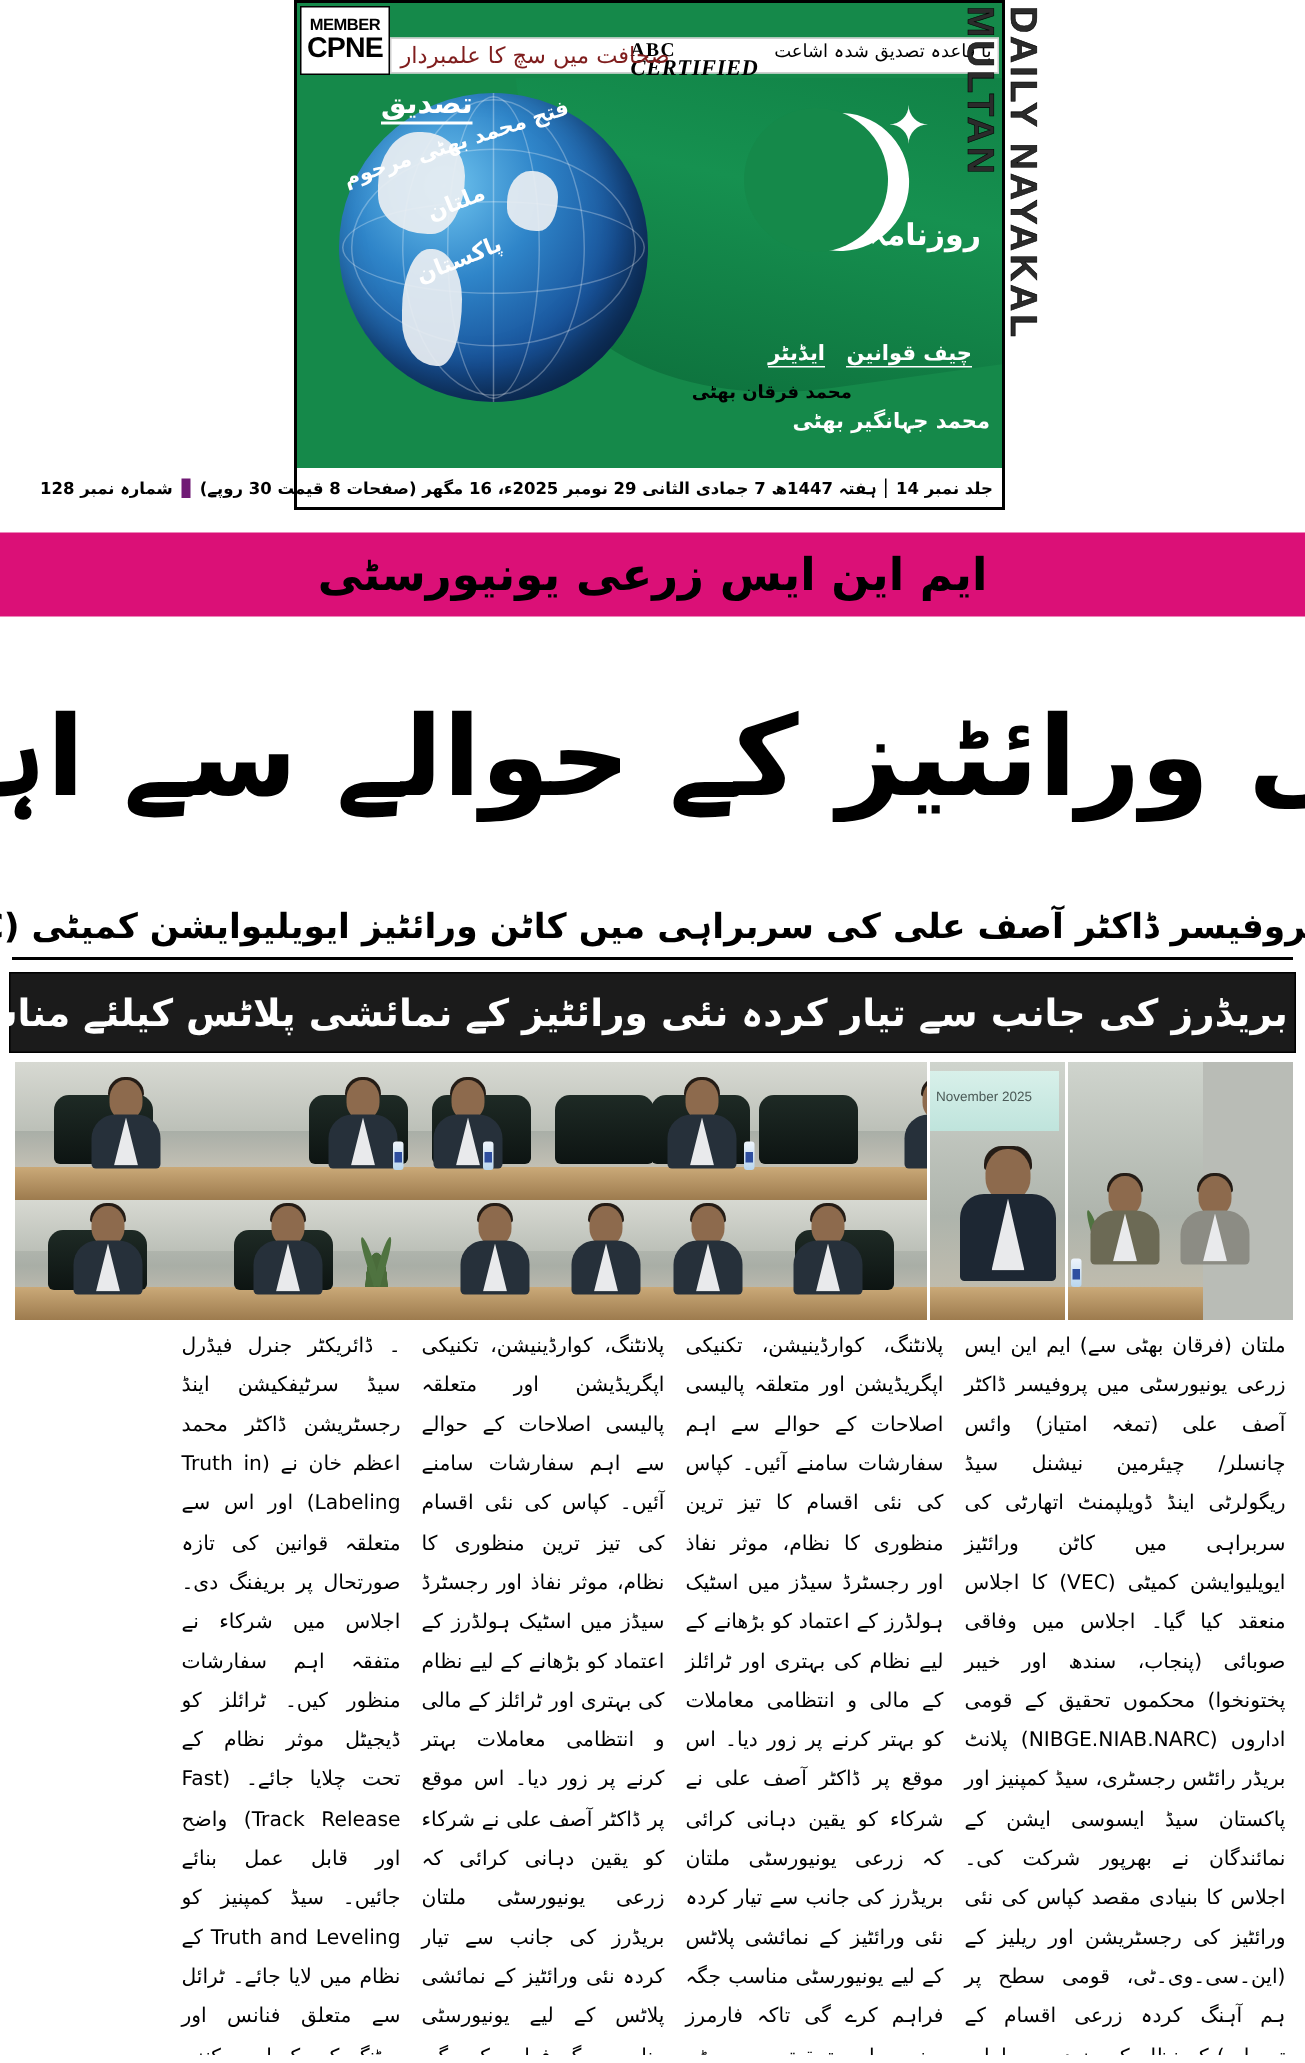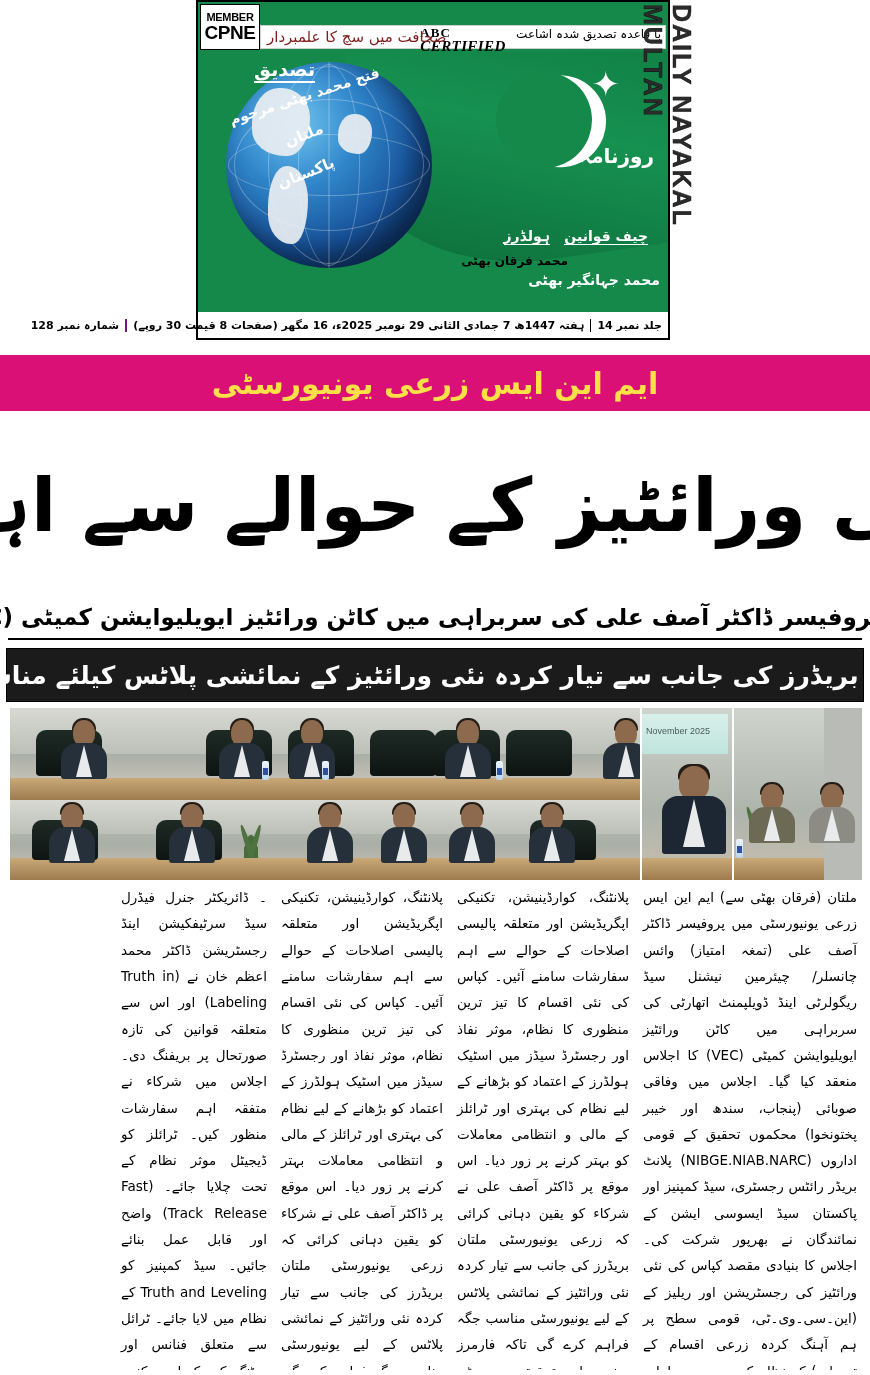--- a/index.html
+++ b/index.html
@@ -146,42 +146,42 @@
   }
   .mh-dateline{
     position:absolute;left:0;bottom:0;width:100%;height:28px;
     background:#ffffff;border-top:2px solid #15894A;box-sizing:border-box;
     display:flex;flex-direction:row-reverse;align-items:center;
   }
   .dl-cell{
     font-family:"DejaVu Sans",sans-serif;font-size:11px;font-weight:bold;color:#000;
     direction:rtl;padding:0 6px;white-space:nowrap;text-align:center;
   }
-  .dl-mid{flex:1;text-align:center;border-left:2px solid #701a75;border-right:1px solid #000;}
+  .dl-mid{flex:1;text-align:center;border-left:6px solid #701a75;border-right:1px solid #000;}
 
   
   .vert-title{
     position:absolute;left:652px;top:4px;width:30px;height:332px;
     display:flex;align-items:flex-start;justify-content:center;
   }
   .vert-title span{
     writing-mode:vertical-rl;
     font-family:"Liberation Sans",sans-serif;font-weight:bold;
     font-size:25px;letter-spacing:2px;color:#2b2b2b;
     -webkit-text-stroke:0.4px #000;
   }
 
   
   .pink-band{
     position:absolute;left:0;top:355px;width:870px;height:56px;
     background:#DB1077;
     display:flex;align-items:center;justify-content:center;
   }
   .pink-band span{
-    color:#fde047;direction:rtl;
+    color:#000000;direction:rtl;
     font-family:"DejaVu Sans",sans-serif;font-weight:bold;font-size:30px;
     letter-spacing:0px;
   }
 
   
   .headline{
     position:absolute;left:0;top:418px;width:870px;height:175px;
     display:flex;align-items:center;justify-content:center;
     direction:rtl;
   }
@@ -234,21 +234,21 @@
     width:22px;height:26px;border-radius:48% 48% 42% 42%;background:#8d6a4d;}
   .person .hair{position:absolute;left:50%;top:-2px;transform:translateX(-50%);
     width:24px;height:13px;border-radius:12px 12px 2px 2px;background:#241c16;}
   .person .body{position:absolute;left:50%;top:23px;transform:translateX(-50%);
     width:46px;height:36px;border-radius:16px 16px 3px 3px;background:#26303a;}
   .person .shirt{position:absolute;left:50%;top:25px;transform:translateX(-50%);
     width:16px;height:32px;background:#e9eaec;clip-path:polygon(50% 0,100% 100%,0 100%);}
   .bottle{position:absolute;bottom:20px;width:7px;height:19px;border-radius:2px;
     background:linear-gradient(180deg,#eef4fb 0%,#b9d6ee 100%);}
   .bottle::after{content:"";position:absolute;left:1px;top:7px;width:5px;height:7px;background:#2f4fa0;}
-  .p-right{position:absolute;left:630px;top:0;width:184px;height:100%;
+  .p-right{position:absolute;left:608px;top:0;width:184px;height:100%;
     background:linear-gradient(180deg,#cfd4cd 0%,#aeb4ac 60%,#c7bfae 100%);}
   .p-sep{position:absolute;top:0;width:2px;height:100%;background:#ffffff;}
   .banner-bg{position:absolute;left:2px;top:6px;width:86px;height:40px;
     background:linear-gradient(180deg,#d8f0ea 0%,#bfe4dc 100%);}
   .banner-bg .txt{position:absolute;left:4px;top:12px;color:#4b5a57;font-size:9px;
     font-family:"Liberation Sans",sans-serif;white-space:nowrap;}
   .plant{position:absolute;width:26px;height:40px;background:
     radial-gradient(ellipse at 50% 100%, #4a6b3a 0%, #4a6b3a 40%, transparent 41%);}
   .plant::before,.plant::after{content:"";position:absolute;bottom:0;width:5px;height:34px;
     background:#4f7340;border-radius:50% 50% 0 0;}
@@ -311,21 +311,21 @@
       </div>
 
       <div class="nameplate">
         <div class="nk-rozna">روزنامہ</div>
         <div class="nk-bani">تصدیق</div>
         <div class="nk-bani-name">فتح محمد بھٹی مرحوم</div>
         <div class="nk-multan">ملتان</div>
         <div class="nk-pakistan">پاکستان</div>
         <div class="nk-chiefed">چیف قوانین</div>
         <div class="nk-chiefed-name">محمد جہانگیر بھٹی</div>
-        <div class="nk-editor">ہولڈرز</div>
+        <div class="nk-editor">ایڈیٹر</div>
         <div class="nk-editor-name">محمد فرقان بھٹی</div>
       </div>
     </div>
 
     <div class="mh-dateline">
       <div class="dl-cell">جلد نمبر 14</div>
       <div class="dl-cell dl-mid">ہفتہ 1447ھ 7 جمادی الثانی 29 نومبر 2025ء، 16 مگھر (صفحات 8 قیمت 30 روپے)</div>
       <div class="dl-cell">شمارہ نمبر 128</div>
     </div>
   </div>

